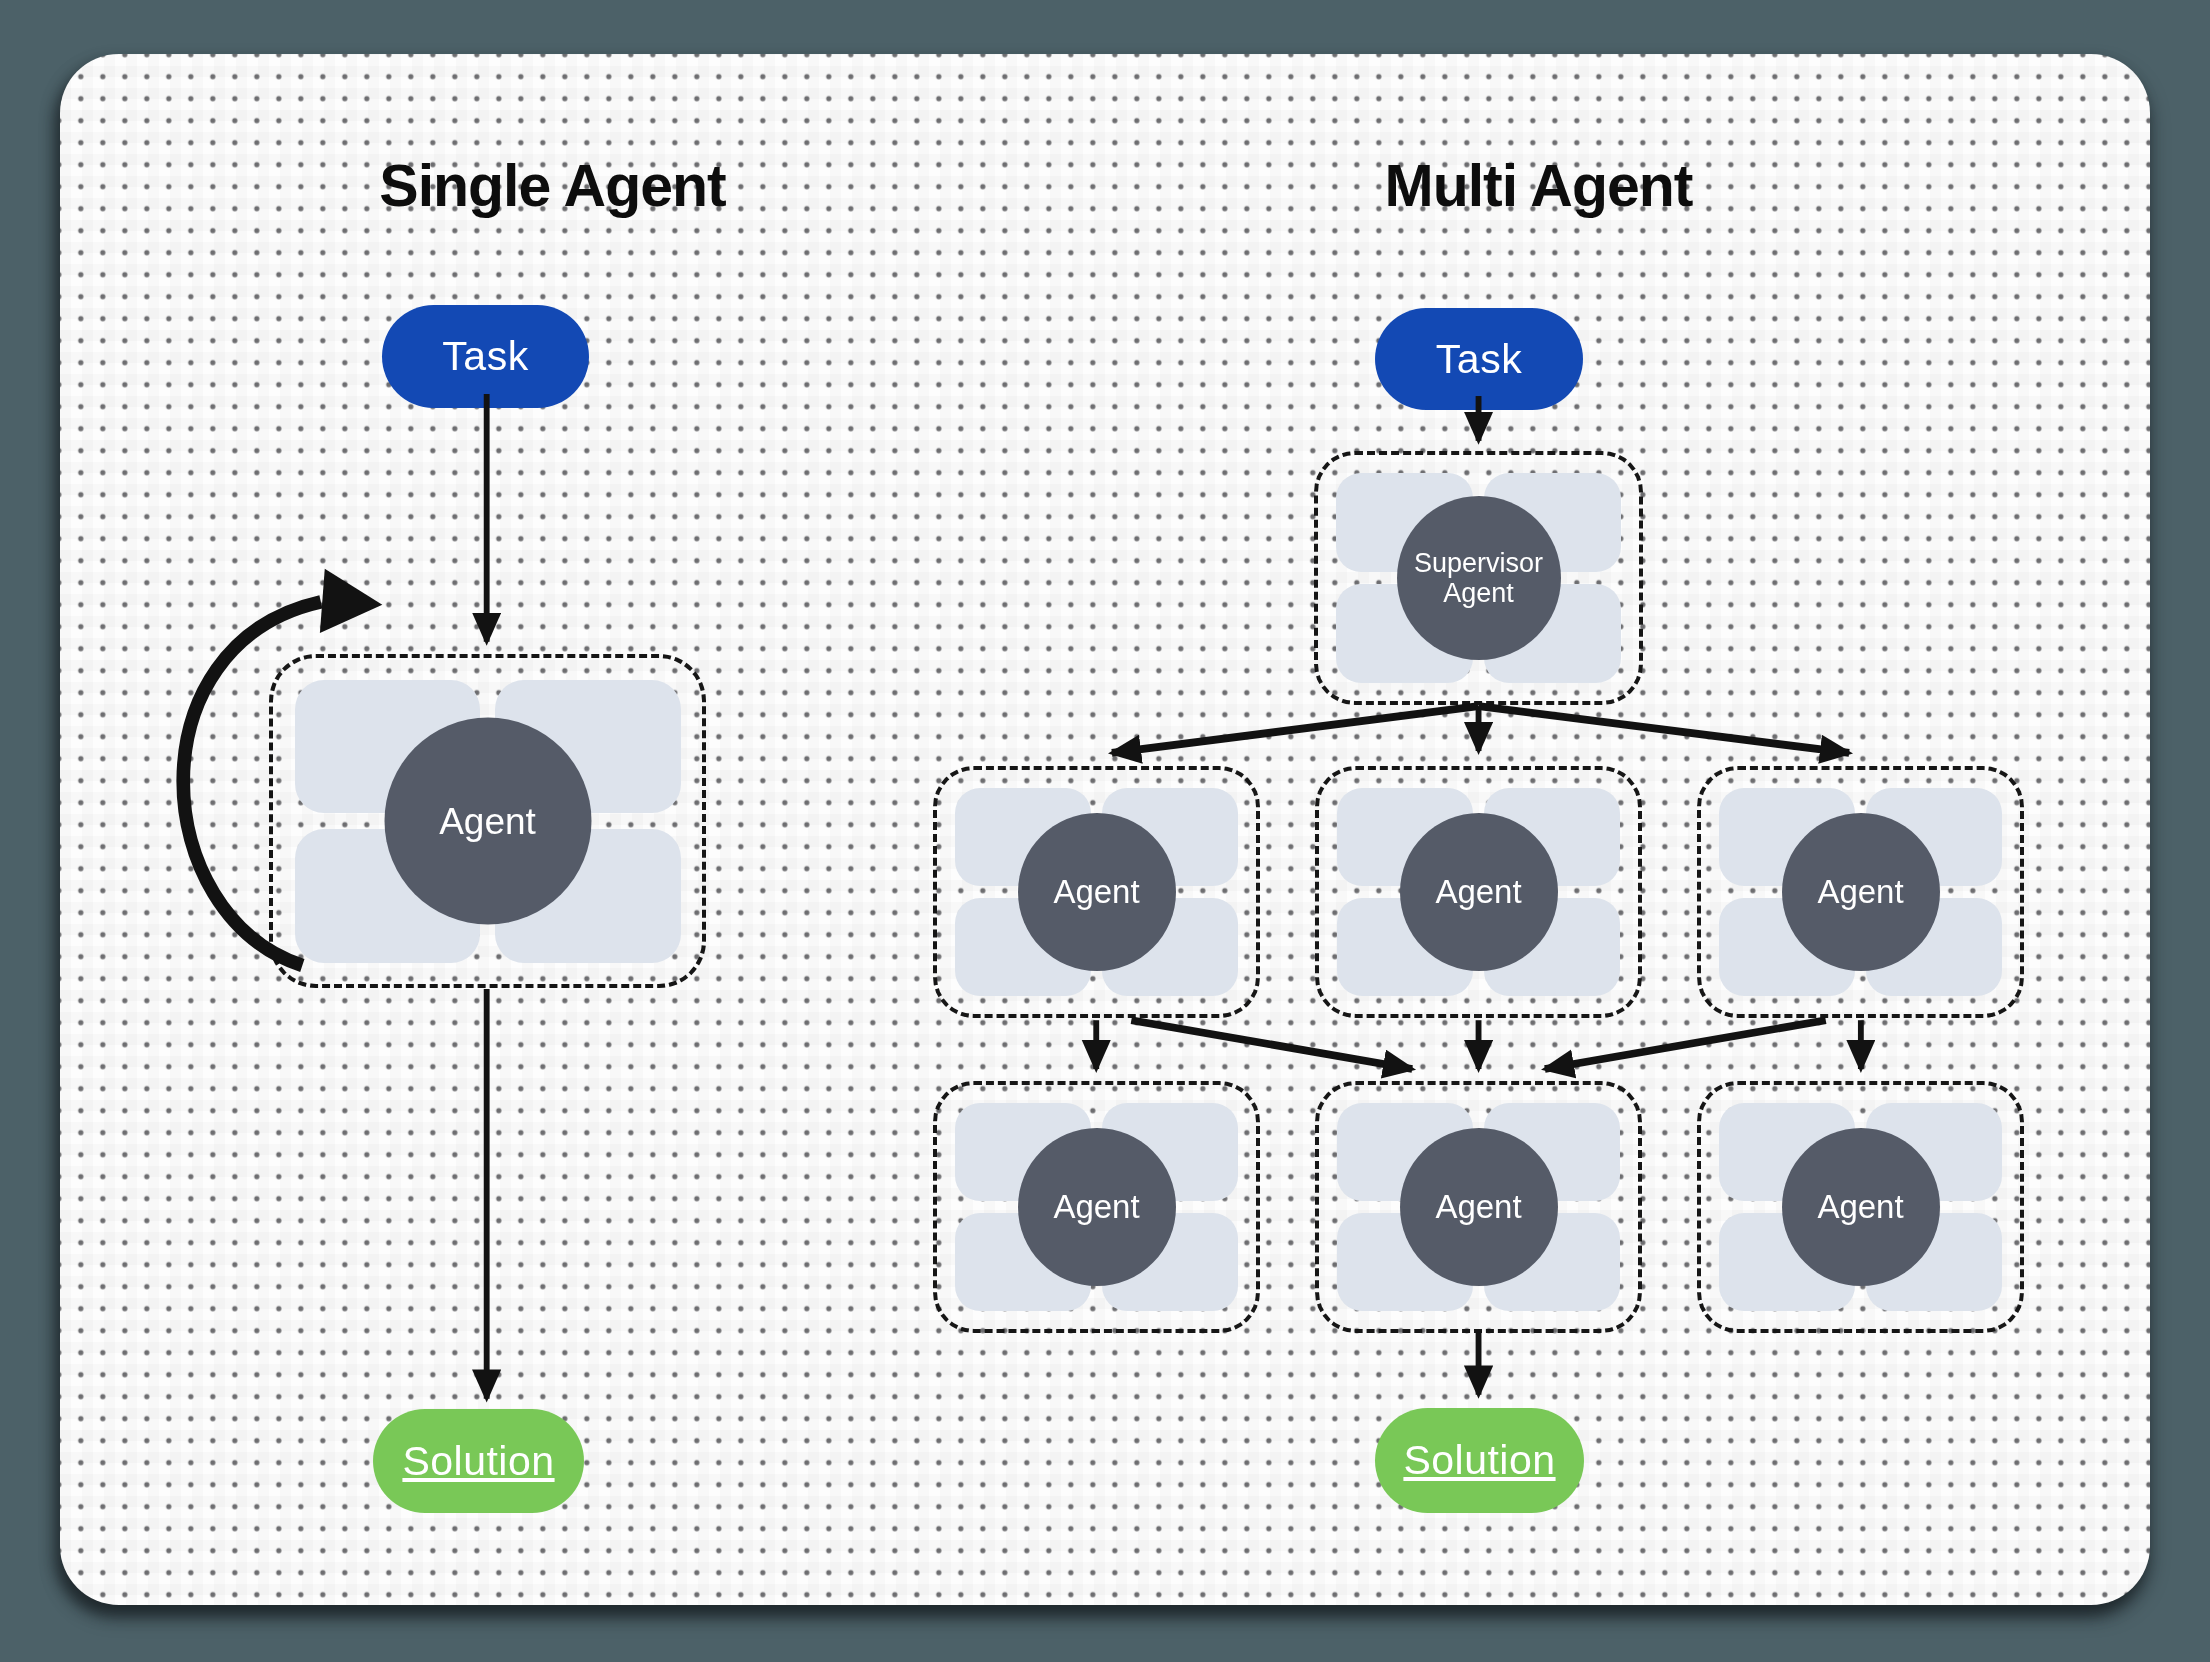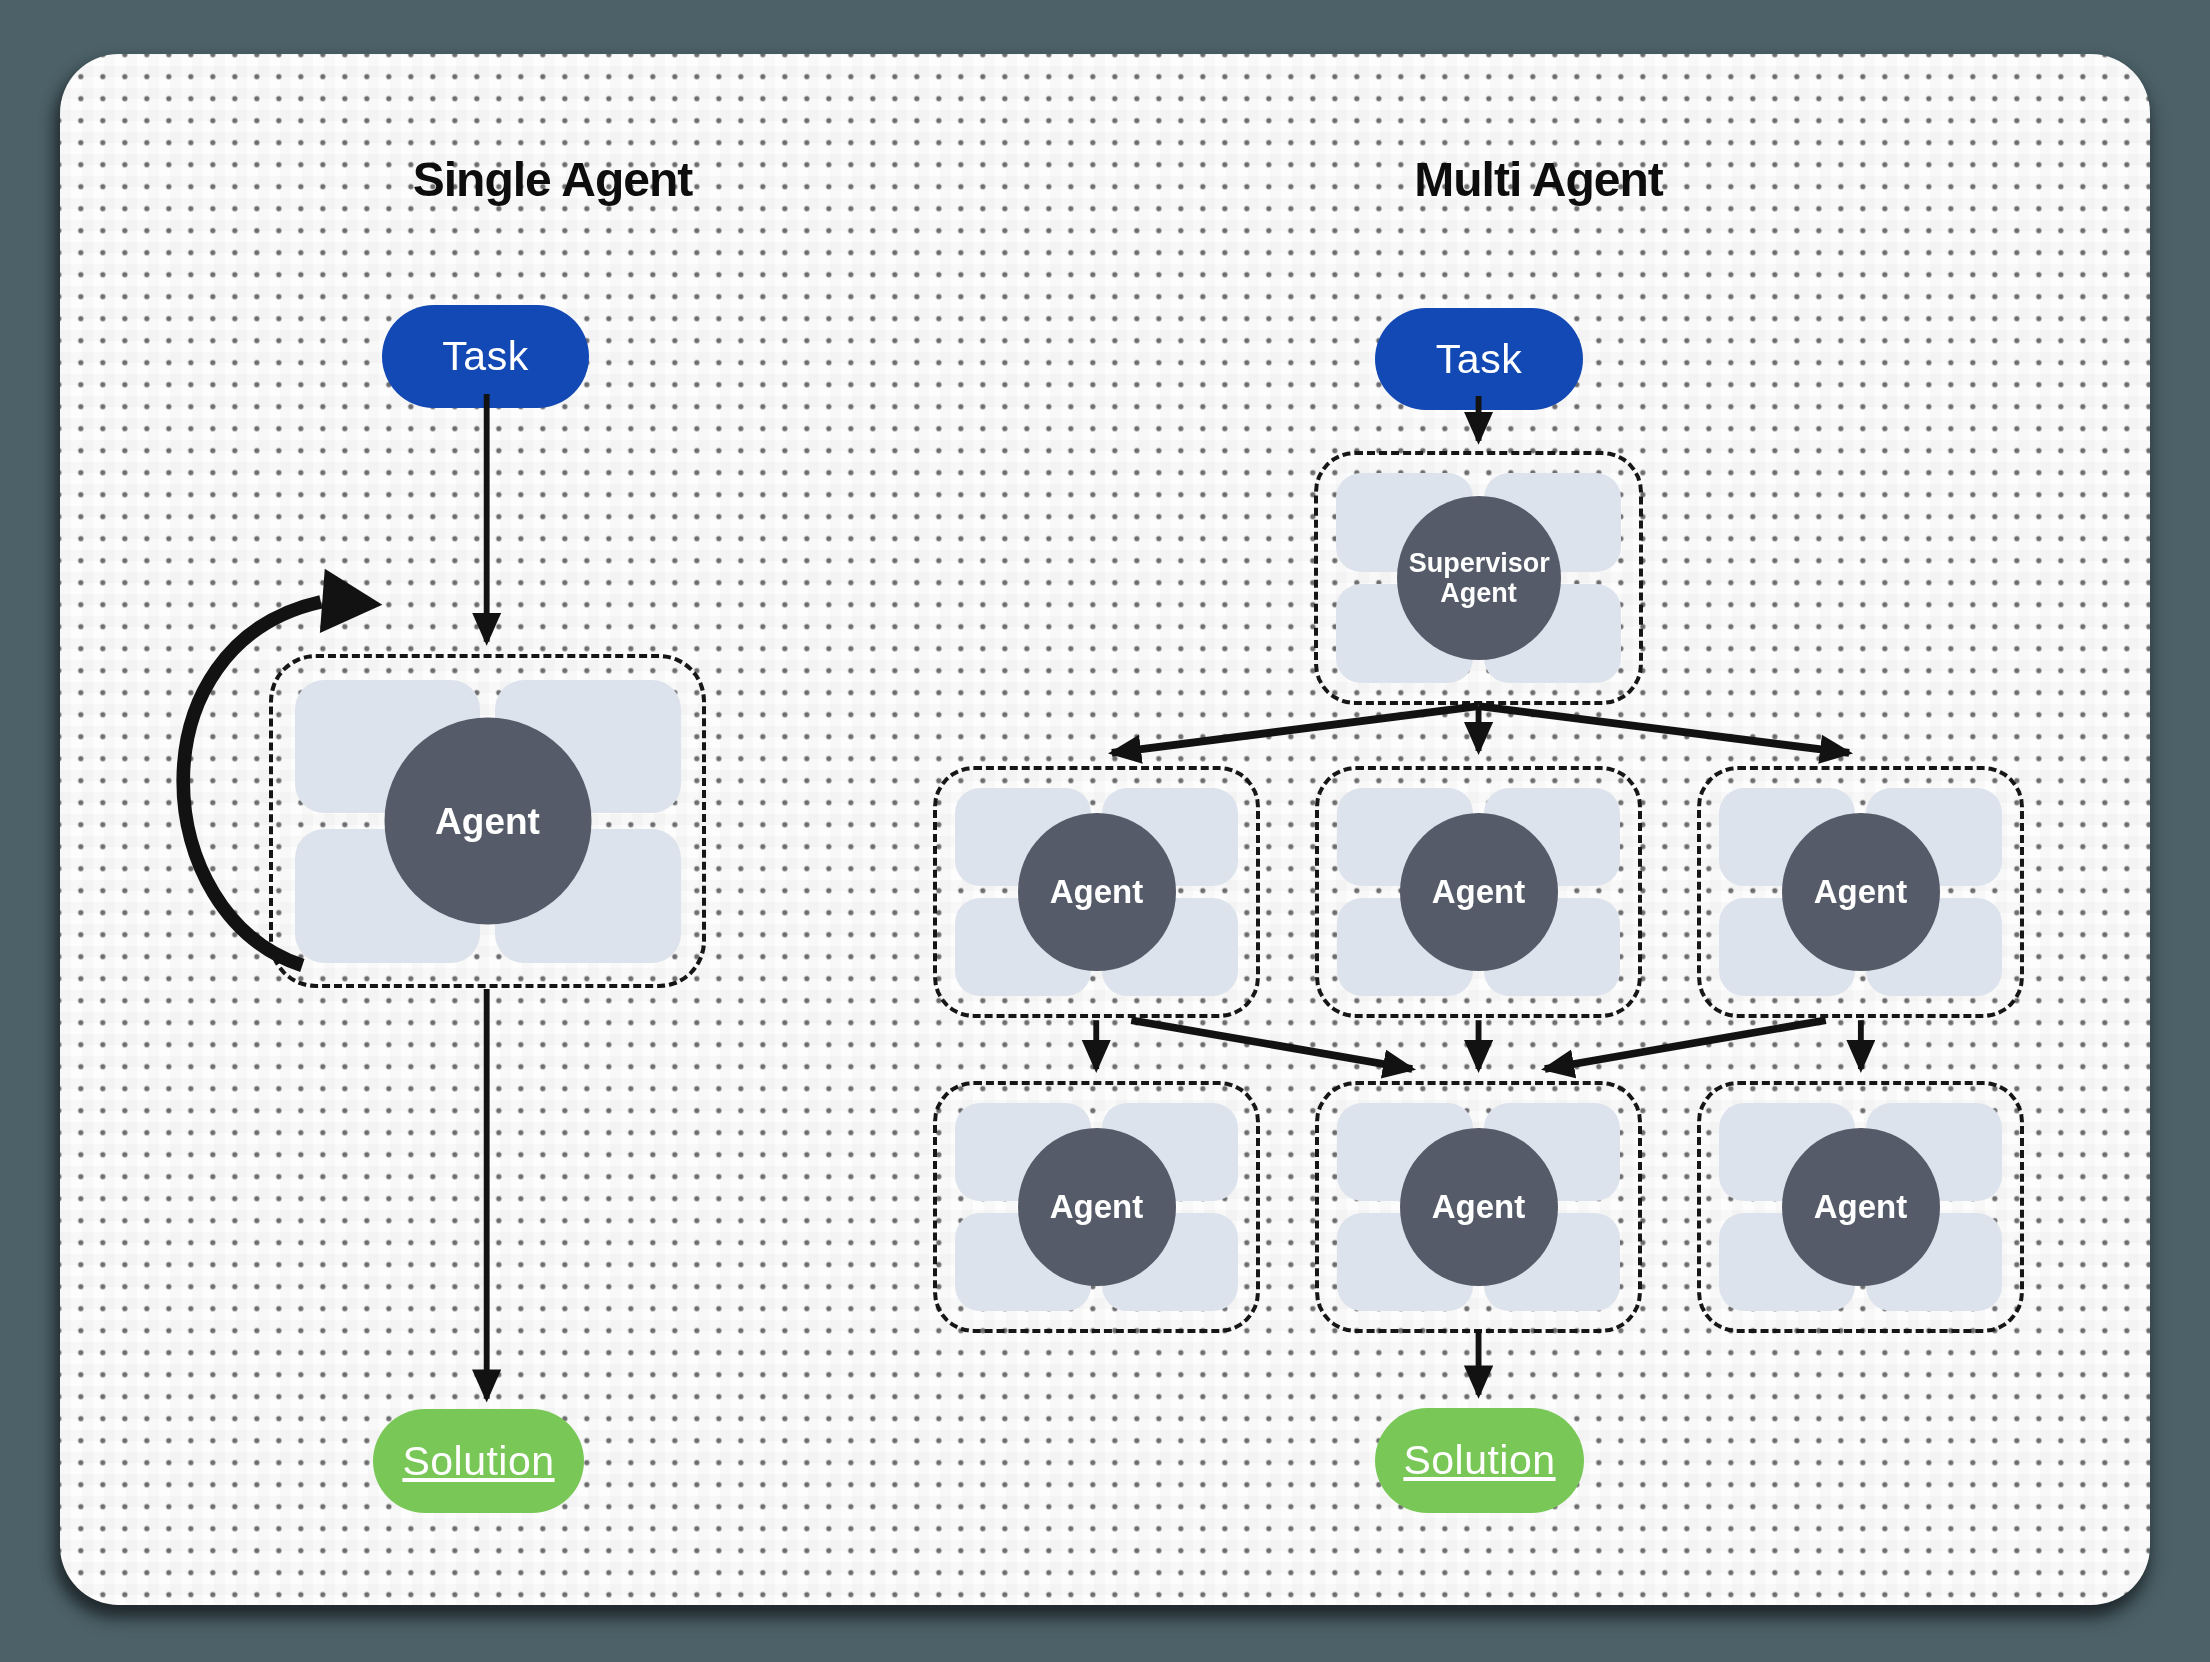--- a/index.html
+++ b/index.html
@@ -14,42 +14,42 @@
     box-shadow:-5.9px 9.8px 13.7px rgba(18,24,27,.55), 0 11.7px 17.6px rgba(18,24,27,.5);
     background-image:
       radial-gradient(circle, rgba(102,102,105,.95) 2.1px, rgba(102,102,105,.28) 2.8px, transparent 3.4px),
       repeating-linear-gradient(0deg, rgba(0,0,0,.018) 0 10.7px, transparent 10.7px 22px),
       repeating-linear-gradient(90deg, rgba(0,0,0,.018) 0 10.7px, transparent 10.7px 22px);
     background-size:22px 22px, 22px 22px, 22px 22px;
     background-position:9.8px 11.7px, 0 1px, 0 1px;
   }
   .title{
     position:absolute;width:507px;margin:0;text-align:center;
-    font-size:48px;font-weight:bold;color:#0d0d0d;letter-spacing:-1px;
+    font-size:59px;font-weight:bold;color:#0d0d0d;letter-spacing:-1px;
   }
   .pill{
     position:absolute;border-radius:974px;color:#ffffff;
     display:flex;align-items:center;justify-content:center;
     font-size:41px;letter-spacing:0.5px;
   }
   .pill.blue{background:#1349b4;margin-top:16px;}
   .pill.green{background:#79c857;text-decoration:underline;}
   .abox{
     position:absolute;box-sizing:border-box;
     left:var(--l);top:var(--t);width:var(--w);height:var(--h);
     border:4.9px dashed #161616;border-radius:var(--br,41px);
     display:grid;grid-template-columns:1fr 1fr;grid-template-rows:1fr 1fr;
     padding:var(--pad,17.6px);gap:var(--gap,11.7px);
   }
   .quad{background:#dde3ec;border-radius:var(--qr,25px);}
   .core{
     position:absolute;left:50%;top:50%;transform:translate(-50%,-50%);
     width:var(--d);height:var(--d);border-radius:50%;background:#555b68;
     display:flex;align-items:center;justify-content:center;
-    color:#ffffff;font-weight:bold;font-size:var(--fs,33px);
+    color:#ffffff;font-weight:normal;font-size:var(--fs,33px);
     text-align:center;line-height:1.12;
   }
   .core span{display:block;max-width:85%;}
   svg.arrows{position:absolute;left:0;top:0;width:2211px;height:1663px;pointer-events:none;}
   svg.arrows line, svg.arrows path.loop{stroke:#121212;fill:none;}
 </style>
 </head>
 <body>
 
 <div class="card">

